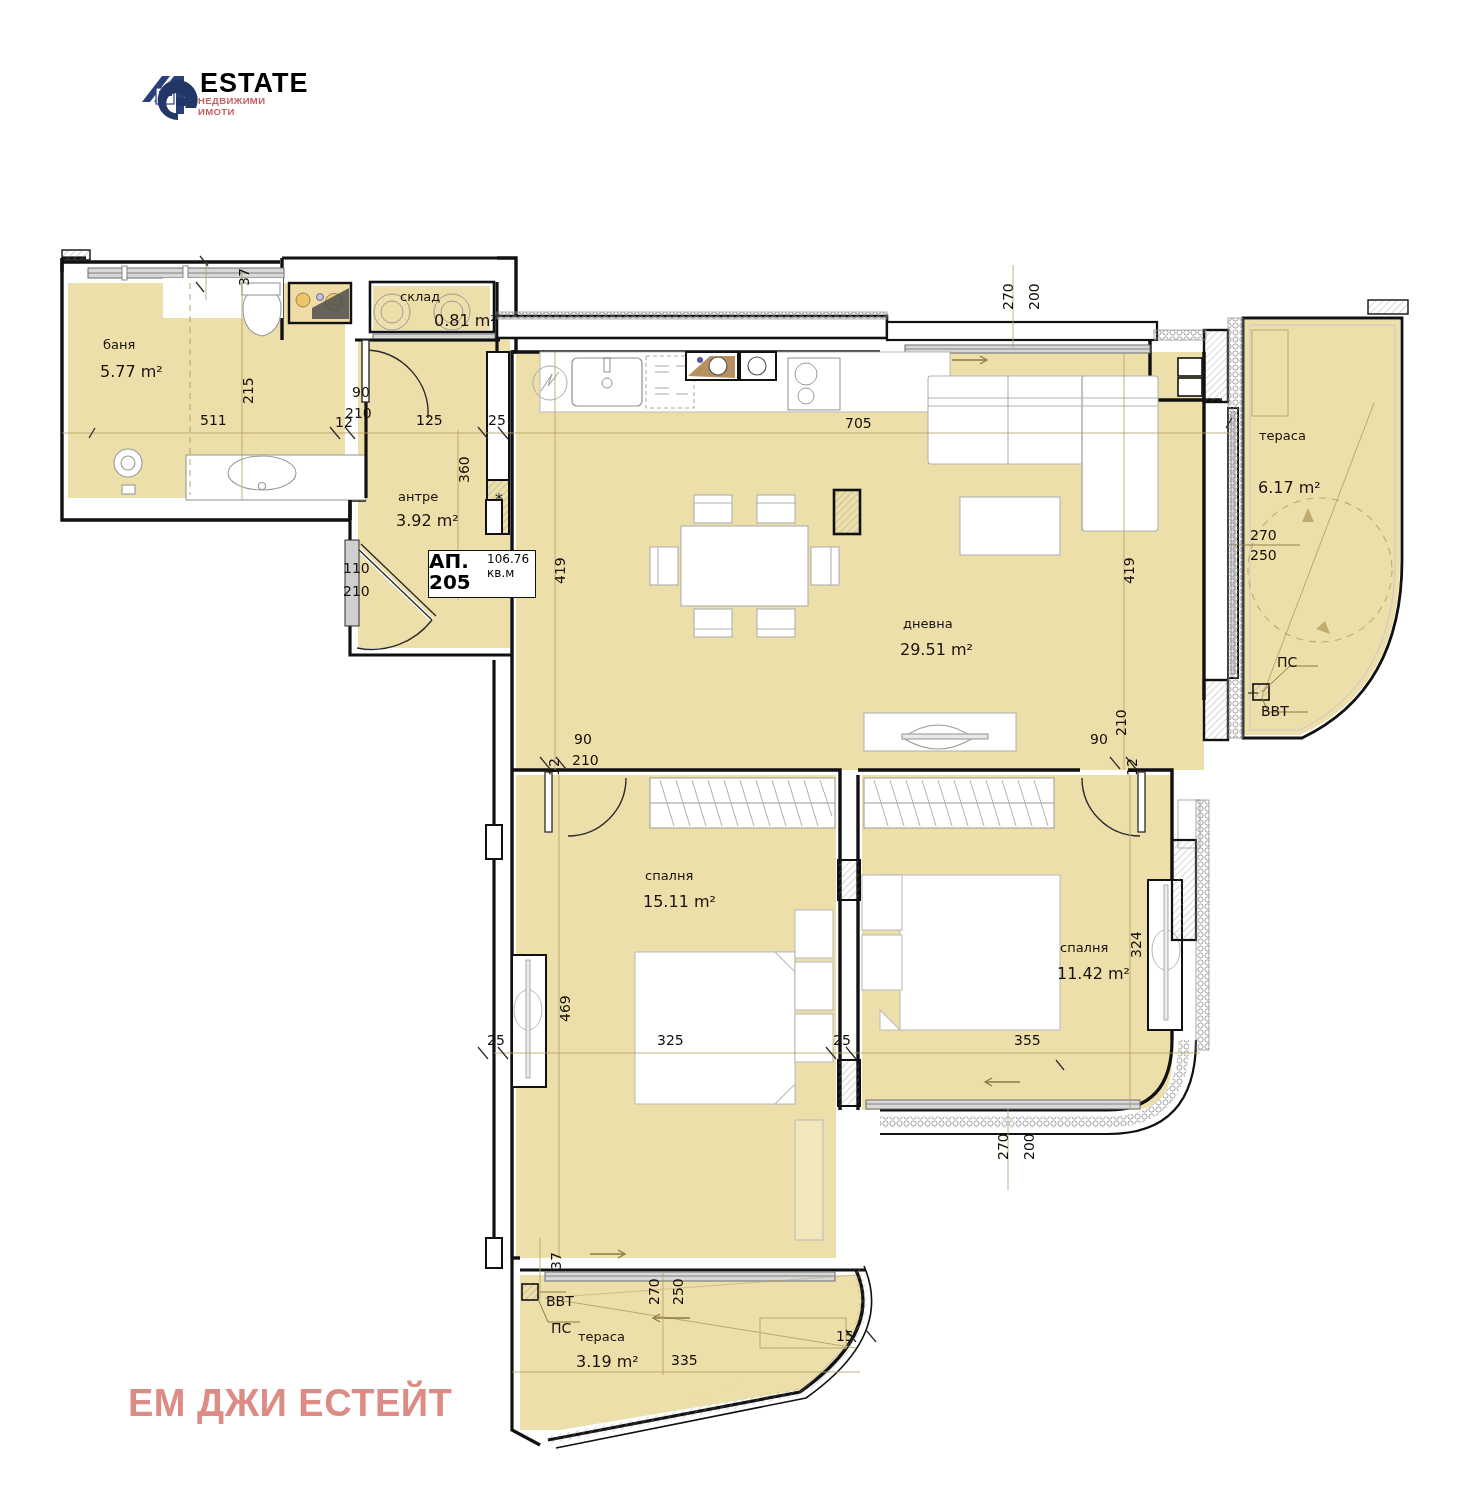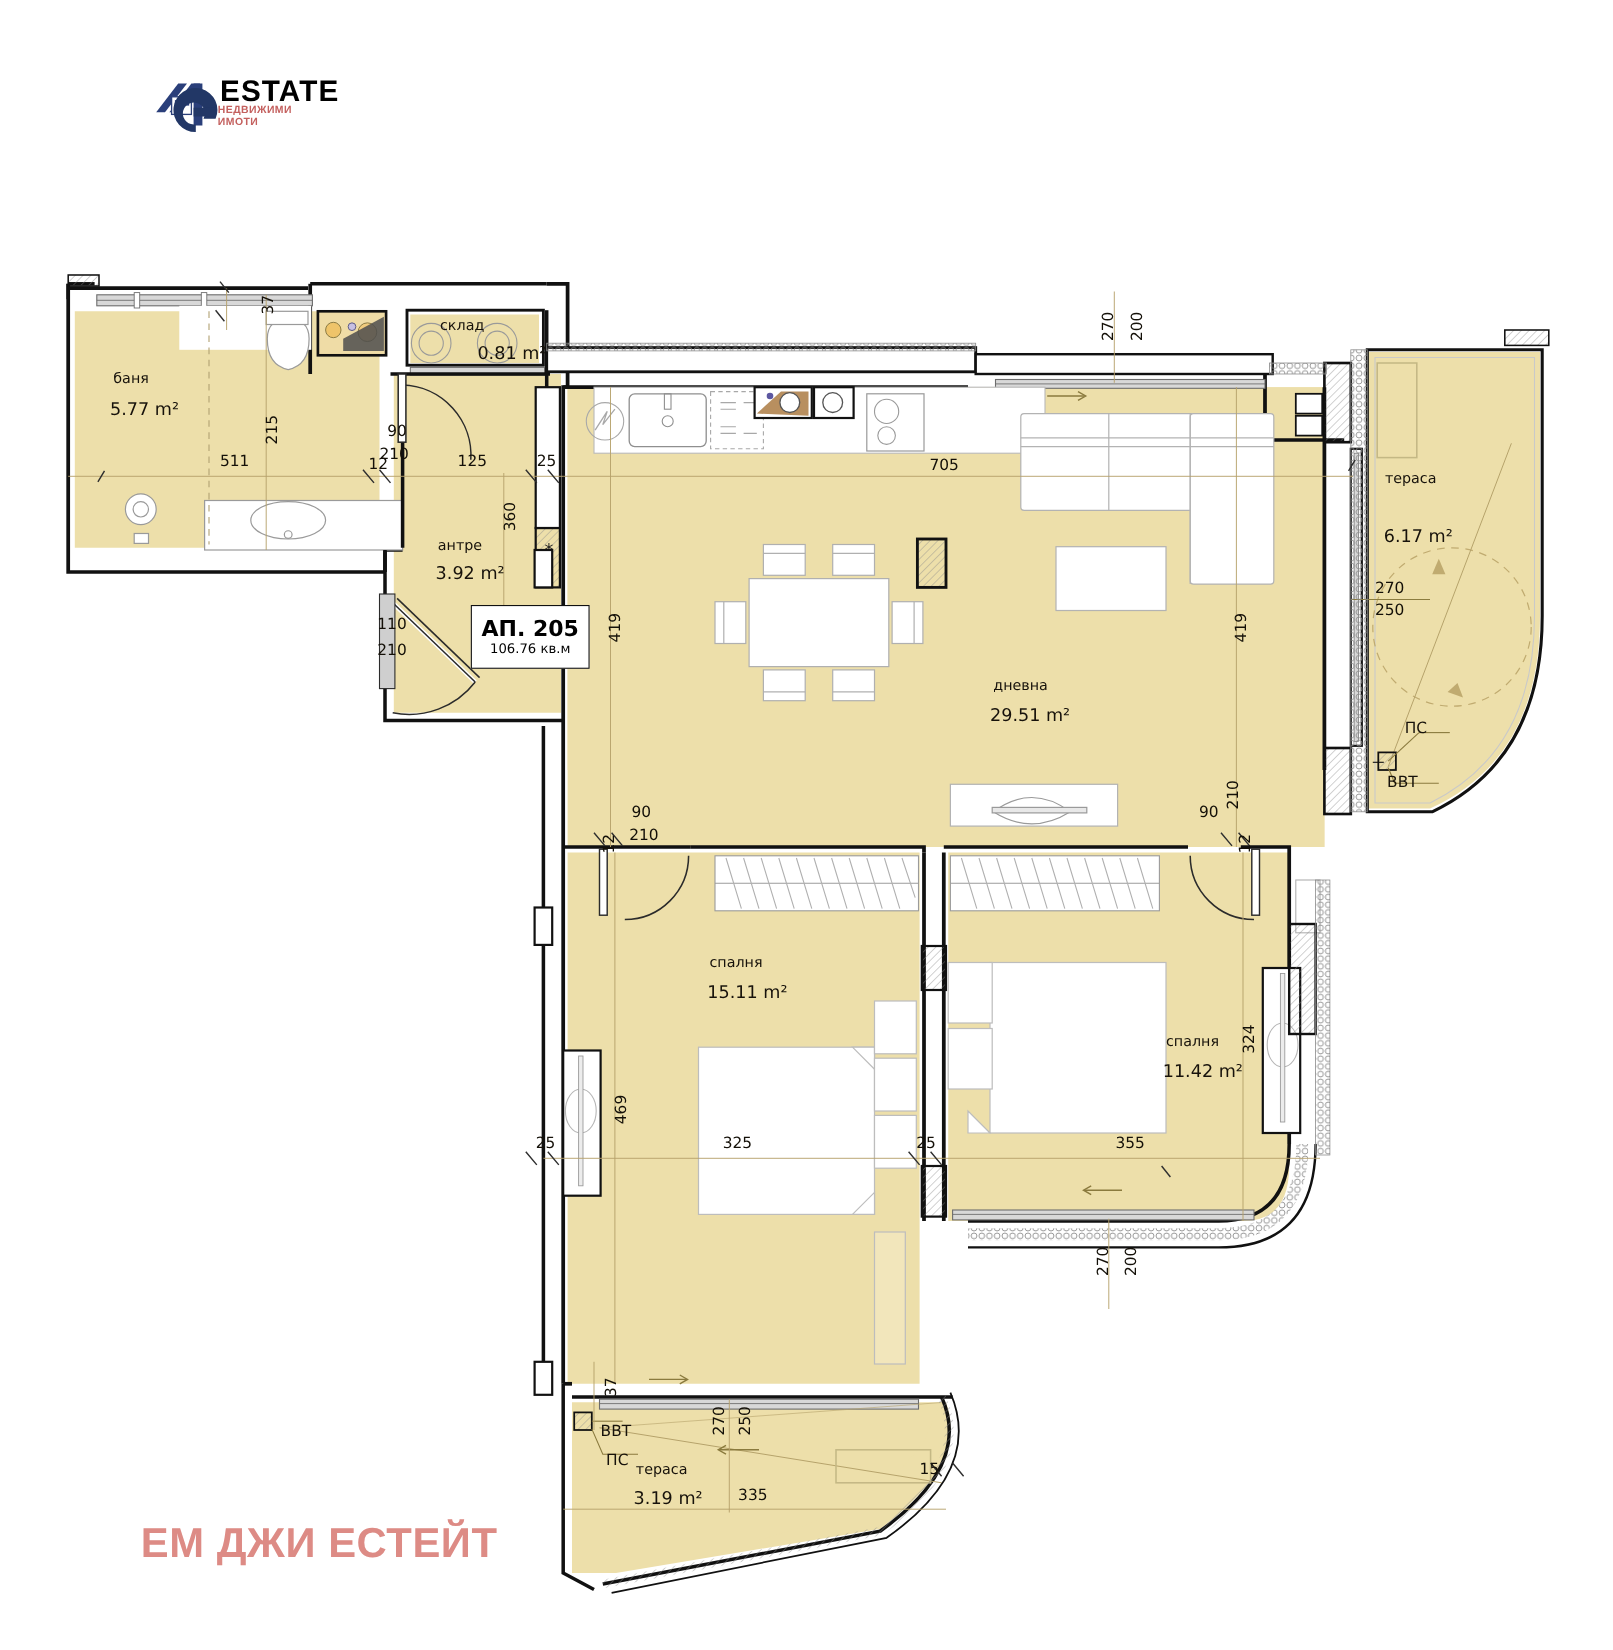--- a/index.html
+++ b/index.html
@@ -27,23 +27,23 @@
 
   
   .lbl{position:absolute;color:#17120b;white-space:nowrap;}
   .room-name{font-size:13px;}
   .room-area{font-size:16px;}
   .dim{font-size:14px;color:#141008;}
   .dim-v{font-size:14px;color:#141008;transform-origin:0 0;}
   .tag{font-size:14px;}
 
   
-  #apt-badge{position:absolute;left:428px;top:550px;width:108px;height:58px;
+  #apt-badge{position:absolute;left:428px;top:550px;width:108px;height:48px;
      background:#ffffff;border:1.6px solid #111;box-sizing:border-box;
-     display:flex;flex-direction:column;align-items:center;justify-content:center;}
+     display:flex;justify-content:center;}
   #apt-badge .apt-no{font-weight:bold;font-size:20px;color:#000;line-height:1.05;}
   #apt-badge .apt-area{font-size:12px;color:#000;line-height:1.2;margin-top:1px;}
 </style>
 </head>
 <body>
 
 <div class="root">
 
   <div id="logo">
     <svg width="60" height="70" viewBox="0 0 60 70">

